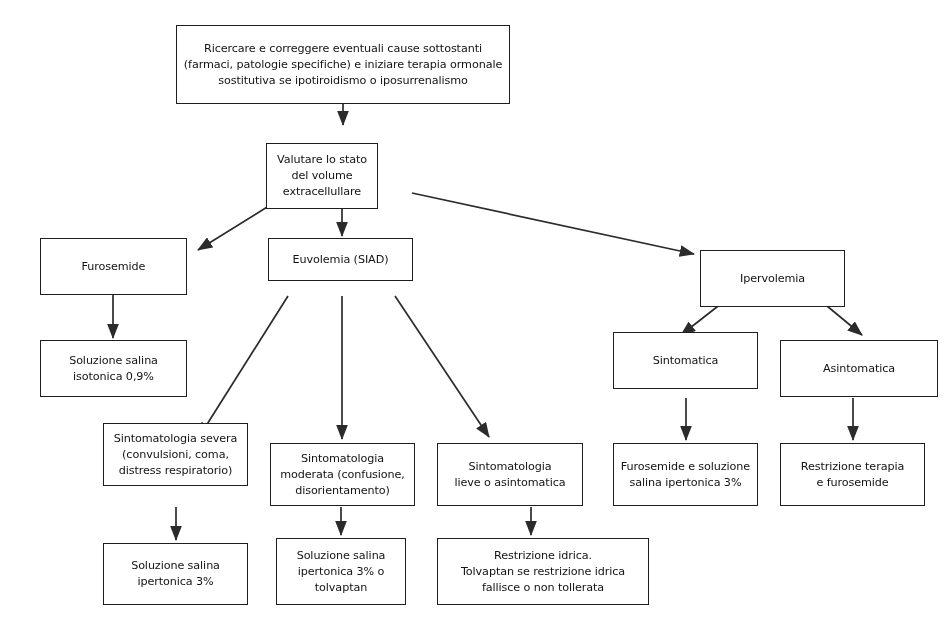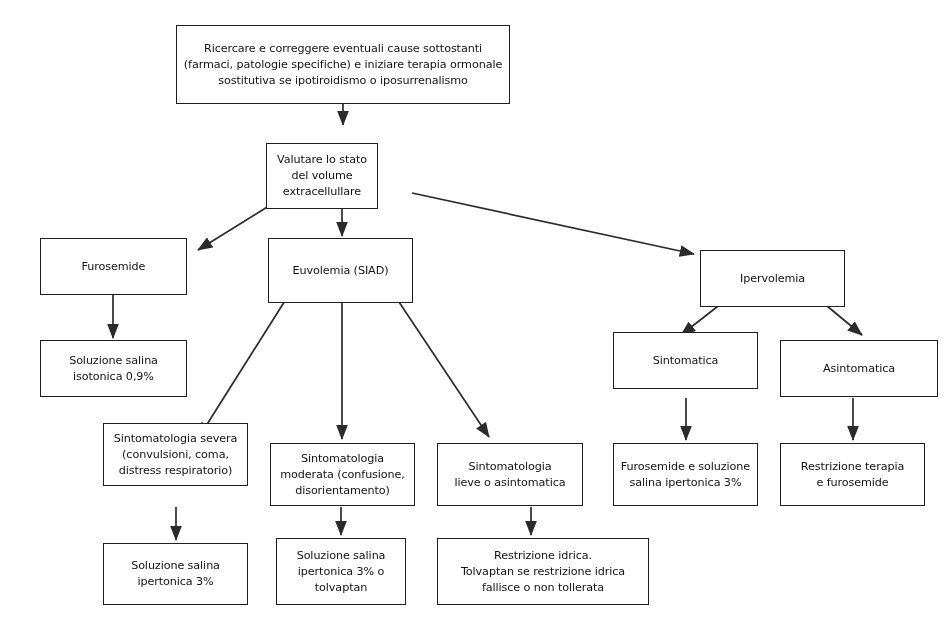--- a/index.html
+++ b/index.html
@@ -83,21 +83,21 @@
 sostitutiva se ipotiroidismo o iposurrenalismo</span>
       </div>
       <div class="node-box" style="left: 266px; top: 127px; width: 112px; height: 66px; border-color: rgb(31, 31, 31); color: rgb(19, 19, 19); margin-top: 16px;">
         <span class="node-label">Valutare lo stato
 del volume
 extracellullare</span>
       </div>
       <div class="node-box" style="left: 40px; top: 238px; width: 147px; height: 57px; border-color: rgb(31, 31, 31); color: rgb(19, 19, 19);">
         <span class="node-label">Furosemide</span>
       </div>
-      <div class="node-box" style="left: 268px; top: 238px; width: 145px; height: 65px; border-color: rgb(31, 31, 31); color: rgb(19, 19, 19);">
+      <div class="node-box" style="left: 268px; top: 238px; width: 145px; height: 43px; border-color: rgb(31, 31, 31); color: rgb(19, 19, 19);">
         <span class="node-label">Euvolemia (SIAD)</span>
       </div>
       <div class="node-box" style="left: 700px; top: 238px; width: 145px; height: 57px; border-color: rgb(31, 31, 31); color: rgb(19, 19, 19); margin-top: 12px;">
         <span class="node-label">Ipervolemia</span>
       </div>
       <div class="node-box" style="left: 40px; top: 340px; width: 147px; height: 57px; border-color: rgb(31, 31, 31); color: rgb(19, 19, 19);">
         <span class="node-label">Soluzione salina
 isotonica 0,9%</span>
       </div>
       <div class="node-box" style="left: 613px; top: 332px; width: 145px; height: 57px; border-color: rgb(31, 31, 31); color: rgb(19, 19, 19);">

